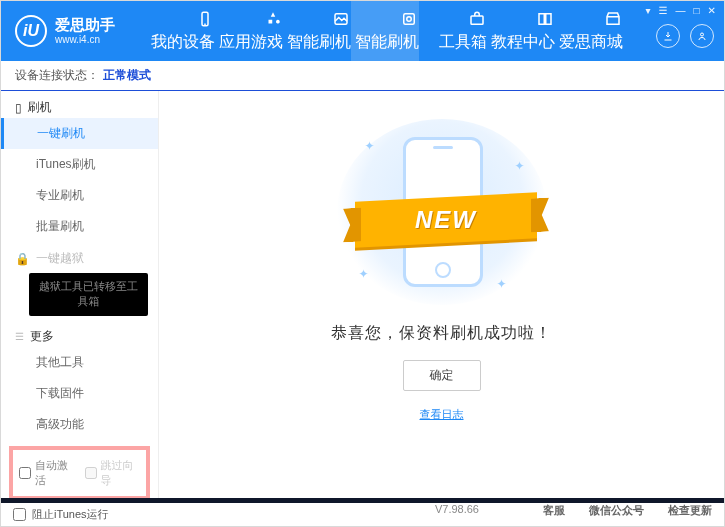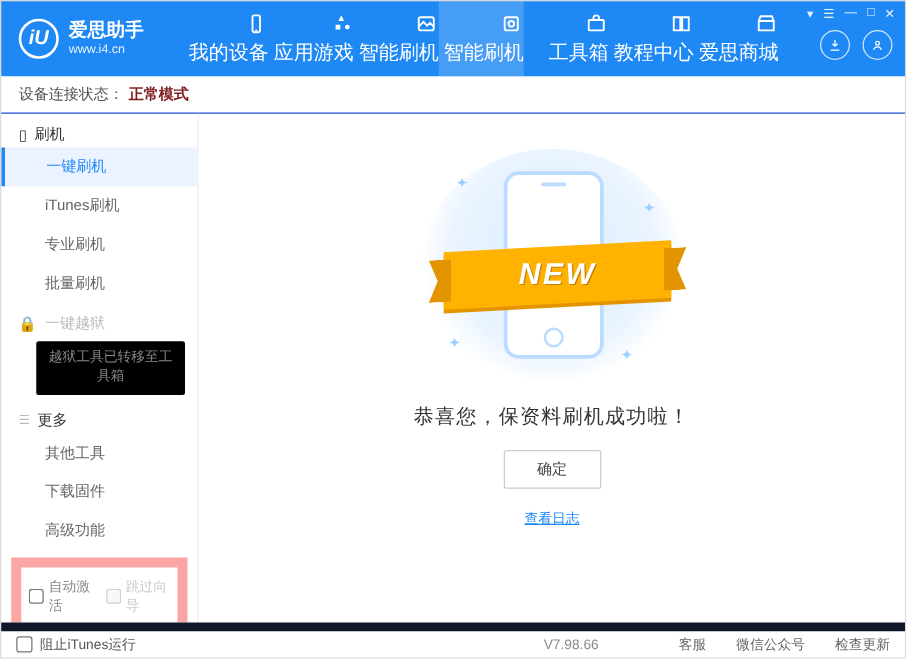--- a/index.html
+++ b/index.html
@@ -19,34 +19,34 @@
 .nav-ico { width: 20px; height: 18px; display: flex; align-items: center; justify-content: center; }
 .nav-ico svg { width: 20px; height: 18px; }
 .top-right { position: absolute; right: 8px; top: 4px; display: flex; gap: 8px; font-size: 10px; opacity: .9; }
 .top-right span { cursor: pointer; }
 .circ-btns { display: flex; gap: 10px; margin-left: auto; align-items: center; margin-top: 10px; }
 .circ { width: 24px; height: 24px; border: 1.5px solid rgba(255,255,255,.8); border-radius: 50%; display: flex; align-items: center; justify-content: center; cursor: pointer; }
 .circ svg { width: 12px; height: 12px; }
 
 
 .status { height: 30px; border-bottom: 1px solid #1d4ed8; display: flex; align-items: center; font-size: 12px; padding-left: 14px; color: #555; }
-.status .mode { color: #7f1d1d; font-weight: bold; margin-left: 4px; text-align: center; }
+.status .mode { color: #1d4ed8; font-weight: bold; margin-left: 4px; text-align: center; }
 
 
 .body { flex: 1; display: flex; min-height: 0; }
 .sidebar { width: 158px; border-right: 1px solid #eee; display: flex; flex-direction: column; font-size: 12px; color: #555; }
 .side-scroll { flex: 1; overflow: hidden; }
 .side-group { padding: 8px 0 2px 14px; display: flex; align-items: center; gap: 6px; color: #333; font-size: 12px; }
 .side-group .chev { color: #bbb; font-size: 10px; }
 .side-item { padding: 7px 0 7px 35px; cursor: pointer; color: #666; }
 .side-item.active { background: #eaf3ff; color: #1e88f5; border-left: 3px solid #1e88f5; padding-left: 33px; }
 .side-note { margin: 4px 10px 4px 28px; background: #000000; color: #888; font-size: 11px; padding: 6px 8px; line-height: 1.4; text-align: center; border-radius: 2px; }
 .side-group.lock { color: #bbb; }
 .side-group.lock .ico-lock { color: #ccc; }
-.side-checks { border: 8px solid #fca5a5; margin: 6px 8px; padding: 8px 6px; display: flex; gap: 10px; align-items: flex-start; font-size: 11px; color: #888; }
+.side-checks { border: 4px solid #fca5a5; margin: 6px 8px; padding: 8px 6px; display: flex; gap: 10px; align-items: flex-start; font-size: 11px; color: #888; }
 .side-checks label { display: flex; align-items: center; gap: 4px; }
 .side-checks input { width: 12px; height: 12px; }
 .side-checks .disabled { color: #ccc; }
 
 
 .main { flex: 1; display: flex; flex-direction: column; align-items: center; padding-top: 28px; }
 .illus { width: 210px; height: 186px; position: relative; }
 .halo { position: absolute; inset: 0; border-radius: 50%; background: radial-gradient(circle at 50% 45%, #d9ecff 0%, #eaf4ff 55%, #fff 72%); }
 .phone { position: absolute; left: 66px; top: 18px; width: 80px; height: 150px; background: #fff; border: 3px solid #bcdcff; border-radius: 12px; }
 .phone:before { content: ""; position: absolute; top: 6px; left: 50%; transform: translateX(-50%); width: 20px; height: 3px; background: #bcdcff; border-radius: 2px; }
@@ -56,25 +56,25 @@
 .ribbon:before { left: -12px; clip-path: polygon(0 0,100% 0,100% 100%,0 100%,40% 50%); }
 .ribbon:after { right: -12px; clip-path: polygon(0 0,100% 0,60% 50%,100% 100%,0 100%); }
 .ribbon-text { color: #fff; font-weight: 900; font-size: 24px; letter-spacing: 2px; font-style: italic; transform: skewY(3deg); text-shadow: 1px 1px 0 #c77f00; }
 .spark { position: absolute; color: #9fd0ff; font-size: 12px; }
 .sp1 { top: 20px; left: 28px; } .sp2 { top: 40px; right: 22px; } .sp3 { bottom: 24px; left: 22px; } .sp4 { bottom: 14px; right: 40px; }
 .success { margin-top: 18px; font-size: 16px; color: #333; letter-spacing: 1px; }
 .ok-btn { margin-top: 16px; border: 1px solid #ccc; background: #fff; padding: 6px 26px; font-size: 12px; color: #444; cursor: pointer; border-radius: 2px; }
 .loglink { margin-top: 16px; color: #1e88f5; font-size: 11px; text-decoration: underline; cursor: pointer; }
 
 
-.footer { height: 28px; border-top: 7px solid #0f172a; display: flex; align-items: center; font-size: 11px; color: #555; padding: 0 12px; gap: 10px; }
+.footer { height: 28px; border-top: 5px solid #0f172a; display: flex; font-size: 11px; color: #555; padding: 0 12px; gap: 10px; }
 .footer .left { display: flex; align-items: center; gap: 6px; }
 .footer .spacer { flex: 1; }
 .footer .ver { color: #888; margin-right: 40px; }
-.footer .link { color: #666; cursor: pointer; margin-left: 14px; }
+.footer .link { color: #666; cursor: pointer; margin-left: 14px; font-weight: bold; }
 </style>
 </head>
 <body>
 <div class="shell">
 
 <div class="topbar">
   <div class="top-right">
     <span>▾</span>
     <span>☰</span>
     <span>―</span>

